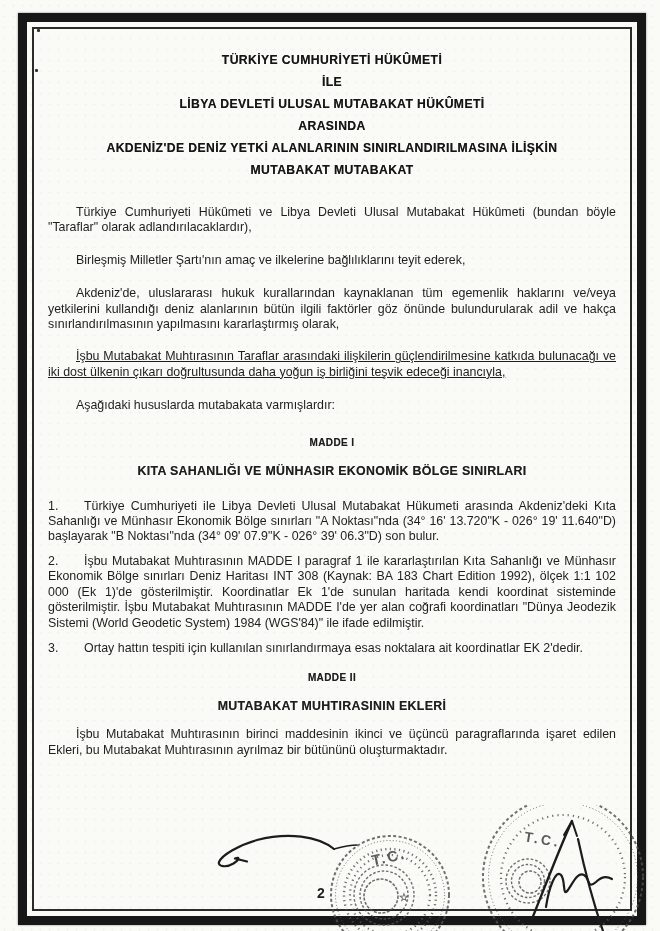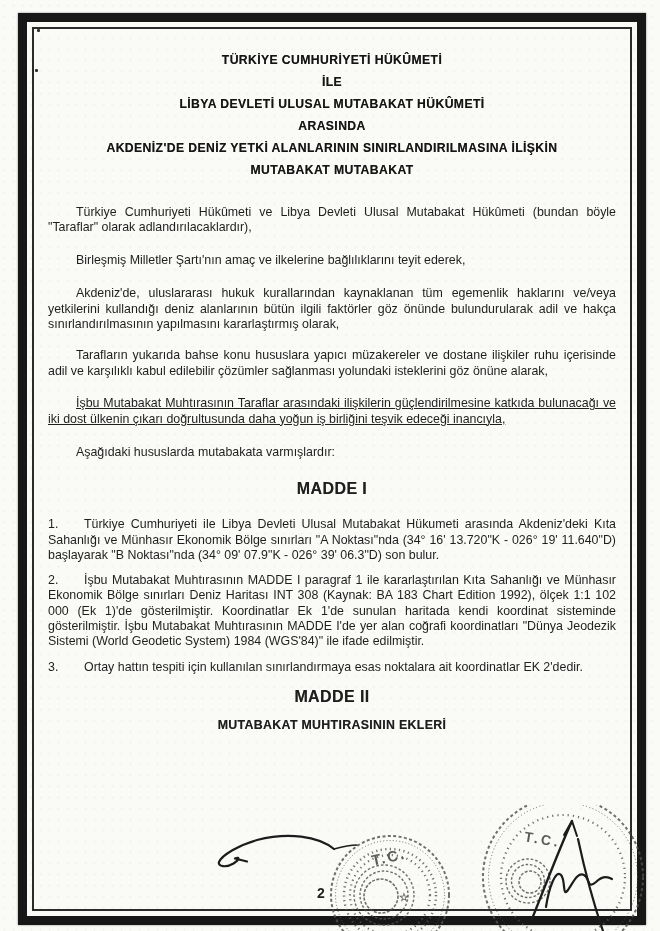--- a/index.html
+++ b/index.html
@@ -34,21 +34,21 @@
   }
   .title-block{margin-top:19px;text-align:center;}
   .title-line{
     font-weight:bold;font-size:12.2px;line-height:22px;
     letter-spacing:.4px;color:#151515;
     text-shadow:0 0 .5px rgba(0,0,0,.55);
   }
   p{margin:9px;}
   .pre{margin-top:14px;text-indent:28px;}
   .heading-block{text-align:center;margin-top:21px;}
-  .art-heading{font-weight:bold;font-size:16px;letter-spacing:.4px;line-height:16px;
+  .art-heading{font-weight:bold;font-size:10px;letter-spacing:.4px;line-height:16px;
     text-shadow:0 0 .5px rgba(0,0,0,.5);margin-top:12px;}
   .art-subheading{font-weight:bold;font-size:12.4px;letter-spacing:.3px;margin-top:12px;line-height:16px;
     text-shadow:0 0 .5px rgba(0,0,0,.5);}
   .numbered{margin-top:14px;}
   .pnum{display:inline-block;width:36px;text-indent:0;}
   .plain{margin-top:7px;text-align:left;}
   .indent-only{margin-top:13px;text-indent:28px;}
   .speck{position:absolute;background:#333;border-radius:1px;}
   .speck.s1{left:37px;top:29px;width:3px;height:3px;}
   .speck.s2{left:35px;top:69px;width:3px;height:3px;}
@@ -79,40 +79,41 @@
       <div class="title-line">İLE</div>
       <div class="title-line">LİBYA DEVLETİ ULUSAL MUTABAKAT HÜKÛMETİ</div>
       <div class="title-line">ARASINDA</div>
       <div class="title-line">AKDENİZ'DE DENİZ YETKİ ALANLARININ SINIRLANDIRILMASINA İLİŞKİN</div>
       <div class="title-line">MUTABAKAT MUTABAKAT</div>
     </div>
 
     <p class="pre" style="margin-top:24px;">Türkiye Cumhuriyeti Hükûmeti ve Libya Devleti Ulusal Mutabakat Hükûmeti (bundan böyle "Taraflar" olarak adlandırılacaklardır),</p>
     <p class="pre" style="margin-top:17px;">Birleşmiş Milletler Şartı'nın amaç ve ilkelerine bağlılıklarını teyit ederek,</p>
     <p class="pre" style="margin-top:18px;">Akdeniz'de, uluslararası hukuk kurallarından kaynaklanan tüm egemenlik haklarını ve/veya yetkilerini kullandığı deniz alanlarının bütün ilgili faktörler göz önünde bulundurularak adil ve hakça sınırlandırılmasının yapılmasını kararlaştırmış olarak,</p>
-    <p class="pre" style="margin-top:16px;">Tarafların yukarıda bahse konu hususlara yapıcı müzakereler ve dostane ilişkiler ruhu içerisinde adil ve karşılıklı kabul edilebilir çözümler sağlanması yolundaki isteklerini göz önüne alarak,</p>
     <p class="pre" style="margin-top:17px;text-decoration:underline;">İşbu Mutabakat Muhtırasının Taraflar arasındaki ilişkilerin güçlendirilmesine katkıda bulunacağı ve iki dost ülkenin çıkarı doğrultusunda daha yoğun iş birliğini teşvik edeceği inancıyla,</p>
     <p class="pre" style="margin-top:18px;text-align:left;">Aşağıdaki hususlarda mutabakata varmışlardır:</p>
 
     <div class="heading-block">
       <div class="art-heading">MADDE I</div>
+      <div class="art-subheading">KITA SAHANLIĞI VE MÜNHASIR EKONOMİK BÖLGE SINIRLARI</div>
     </div>
 
     <p class="numbered" style="margin-top:20px;"><span class="pnum">1.</span><span>Türkiye Cumhuriyeti ile Libya Devleti Ulusal Mutabakat Hükumeti arasında Akdeniz'deki Kıta Sahanlığı ve Münhasır Ekonomik Bölge sınırları "A Noktası"nda (34° 16' 13.720"K - 026° 19' 11.640"D) başlayarak "B Noktası"nda (34° 09' 07.9"K - 026° 39' 06.3"D) son bulur.</span></p>
 
 
     <p class="numbered" style="margin-top:9px;"><span class="pnum">2.</span><span>İşbu Mutabakat Muhtırasının MADDE I paragraf 1 ile kararlaştırılan Kıta Sahanlığı ve Münhasır Ekonomik Bölge sınırları Deniz Haritası INT 308 (Kaynak: BA 183 Chart Edition 1992), ölçek 1:1 102 000 (Ek 1)'de gösterilmiştir. Koordinatlar Ek 1'de sunulan haritada kendi koordinat sisteminde gösterilmiştir. İşbu Mutabakat Muhtırasının MADDE I'de yer alan coğrafi koordinatları "Dünya Jeodezik Sistemi (World Geodetic System) 1984 (WGS'84)" ile ifade edilmiştir.</span></p>
 
     <p class="numbered" style="margin-top:10px;"><span class="pnum">3.</span><span>Ortay hattın tespiti için kullanılan sınırlandırmaya esas noktalara ait koordinatlar EK 2'dedir.</span></p>
 
     <div class="heading-block" style="margin-top:14px;">
       <div class="art-heading">MADDE II</div>
       <div class="art-subheading">MUTABAKAT MUHTIRASININ EKLERİ</div>
     </div>
 
+    <p class="indent-only">İşbu Mutabakat Muhtırasının birinci maddesinin ikinci ve üçüncü paragraflarında işaret edilen Ekleri,  bu Mutabakat Muhtırasının ayrılmaz bir bütününü oluşturmaktadır.</p>
 
   </div>
 
   <span class="page-num">2</span>
 
   <svg class="stamps-svg" viewBox="0 0 660 126" aria-hidden="true">
 
     <g>
       <path class="sig-ink" stroke-width="2.2" d="M 334 44 C 318 31, 288 27, 257 35 C 239 40, 222 50, 219 57 C 217.5 61.5, 226 63, 233.5 58.5 C 239 55, 240.5 51.5, 235 53.5 L 247 56.5"></path>
       <path class="sig-ink" stroke-width="1.4" d="M 334 44 C 345 41, 352 40, 357 40"></path>

